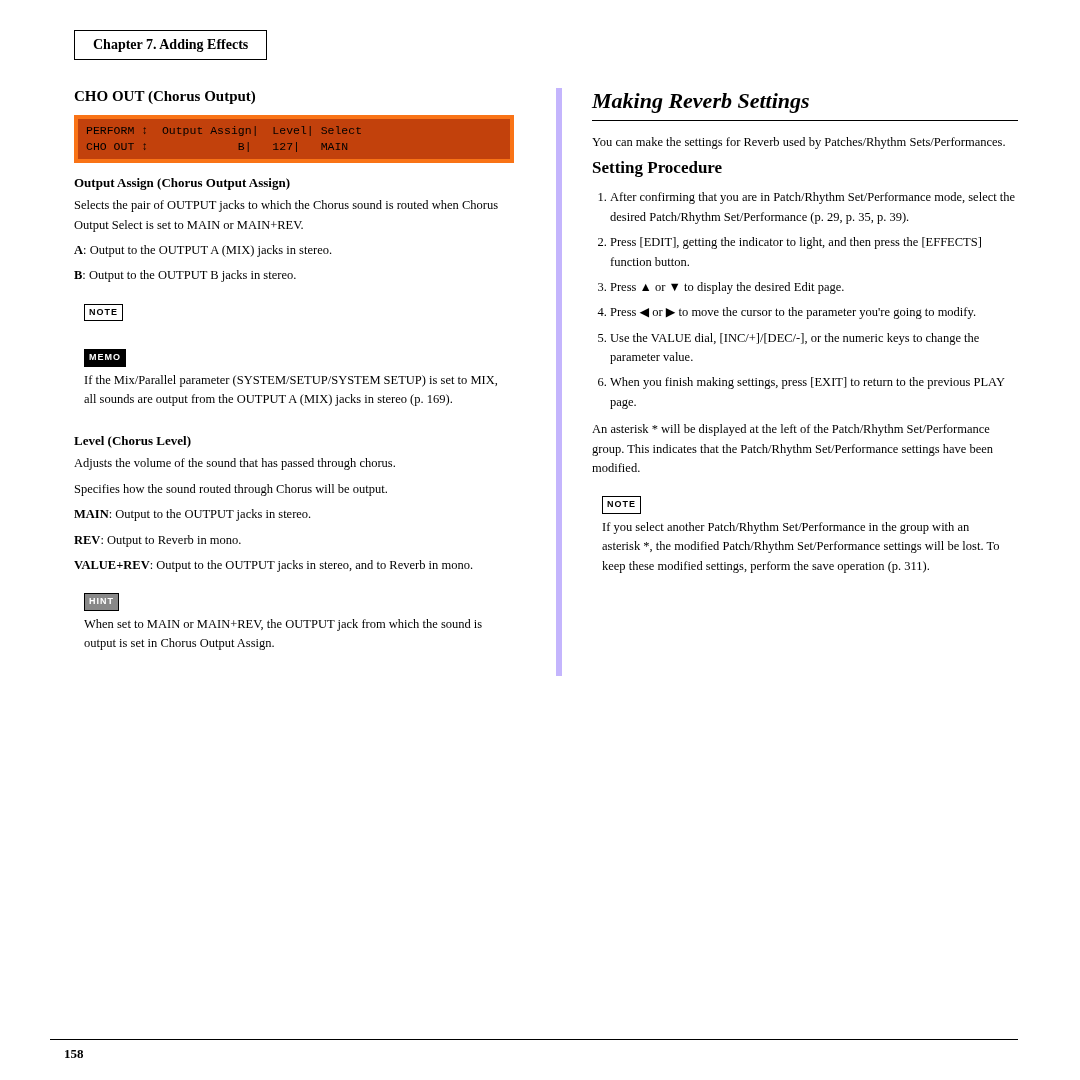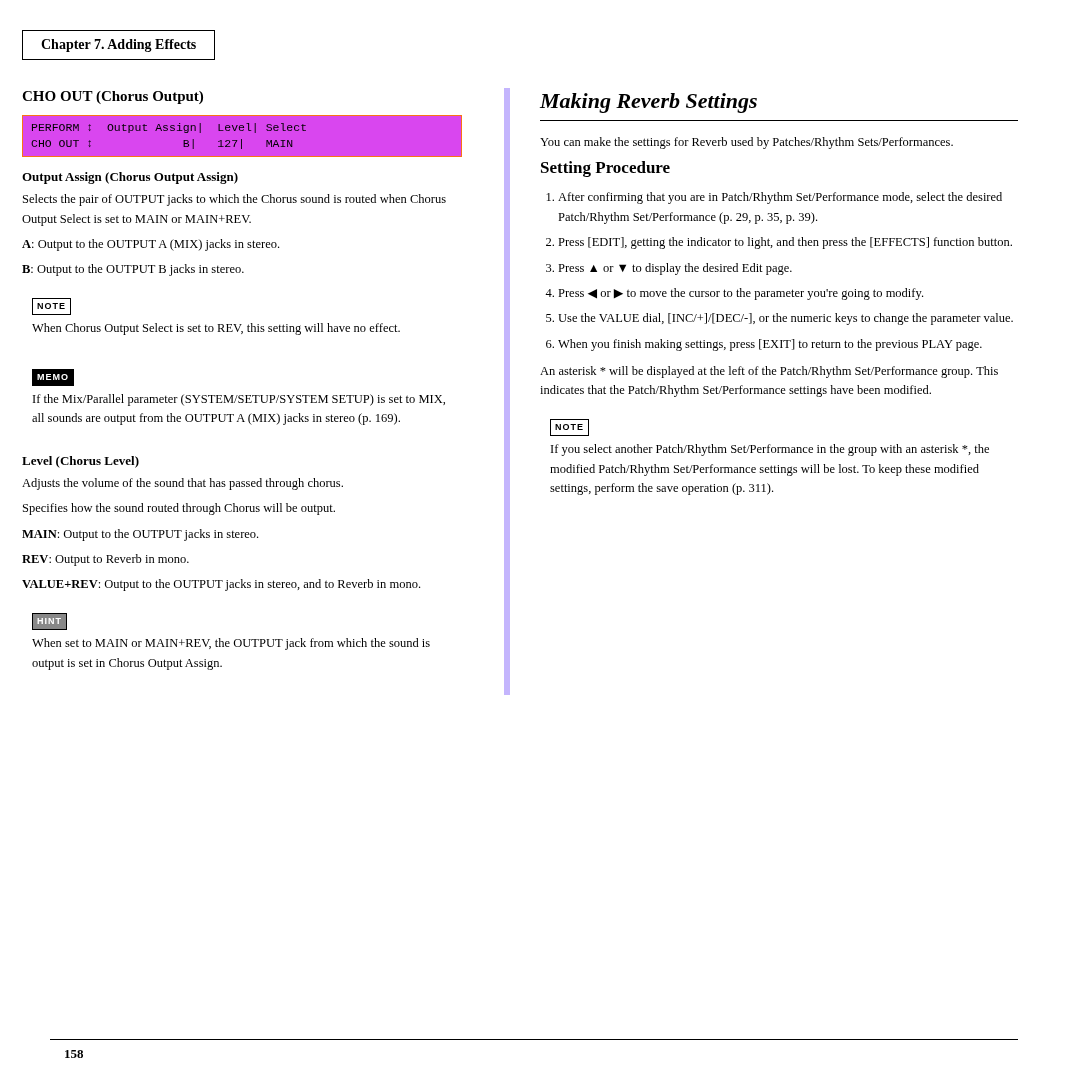--- a/index.html
+++ b/index.html
@@ -8,21 +8,21 @@
       height: 1080px;
       background: #ffffff;
       font-family: 'Times New Roman', Times, serif;
       font-size: 13px;
       color: #000000;
       overflow: hidden;
     }
     .page-container {
       width: 1068px;
       height: 1080px;
-      padding: 30px 50px 30px 22px;
+      padding: 30px 50px 30px 74px;
       position: relative;
     }
     .chapter-header {
       border: 1.5px solid #000;
       display: inline-block;
       padding: 6px 18px;
       margin-bottom: 28px;
       font-size: 14px;
       font-weight: bold;
     }
@@ -62,25 +62,25 @@
       font-size: 17px;
       font-weight: bold;
       margin-bottom: 10px;
     }
     p {
       font-size: 12.5px;
       line-height: 1.55;
       margin-bottom: 6px;
     }
     .display-box {
-      border: 1px solid #f97316;
+      border: 4px solid #f97316;
       font-family: 'Courier New', Courier, monospace;
       font-size: 11.5px;
       padding: 4px 8px;
-      background: #d946ef;
+      background: #c2410c;
       line-height: 1.4;
     }
     .note-block, .memo-block, .hint-block {
       margin: 10px 0;
       padding: 6px 10px;
       font-size: 12px;
       line-height: 1.5;
     }
     .note-label {
       border: 1px solid #000;
@@ -151,21 +151,20 @@
         <div>CHO OUT ↕&nbsp;&nbsp;&nbsp;&nbsp;&nbsp;&nbsp;&nbsp;&nbsp;&nbsp;&nbsp;&nbsp;&nbsp; B|&nbsp;&nbsp; 127|&nbsp;&nbsp; MAIN</div>
       </div>
 
       <div class="subsection-title">Output Assign (Chorus Output Assign)</div>
       <p>Selects the pair of OUTPUT jacks to which the Chorus sound is routed when Chorus Output Select is set to MAIN or MAIN+REV.</p>
       <p><span class="bold-inline">A</span>: Output to the OUTPUT A (MIX) jacks in stereo.</p>
       <p><span class="bold-inline">B</span>: Output to the OUTPUT B jacks in stereo.</p>
 
       <div class="note-block">
         <div class="note-label note-style">NOTE</div>
-        <p>When Chorus Output Select is set to REV, this setting will have no effect.</p>
       </div>
 
       <div class="memo-block">
         <div class="note-label memo-style">MEMO</div>
         <p>If the Mix/Parallel parameter (SYSTEM/SETUP/SYSTEM SETUP) is set to MIX, all sounds are output from the OUTPUT A (MIX) jacks in stereo (p. 169).</p>
       </div>
 
       <div class="subsection-title">Level (Chorus Level)</div>
       <p>Adjusts the volume of the sound that has passed through chorus.</p>
 

